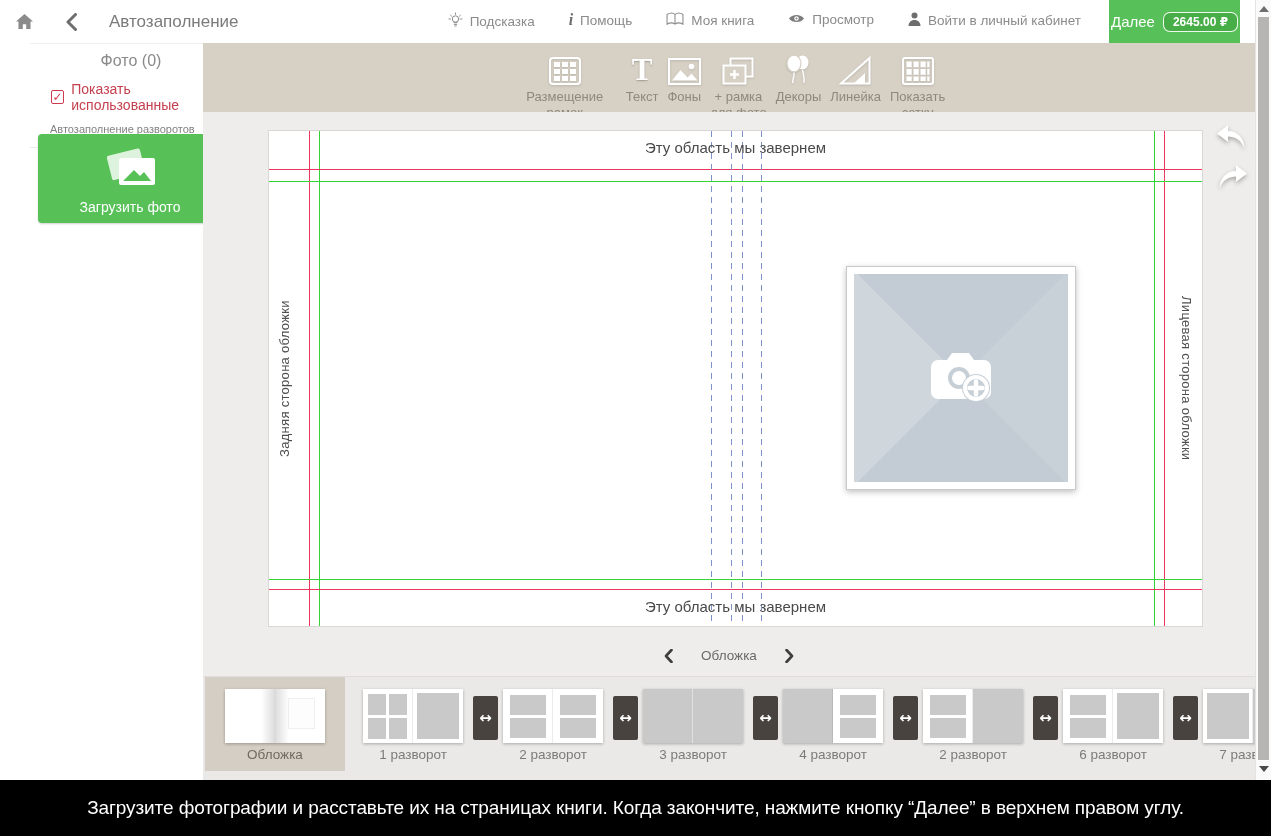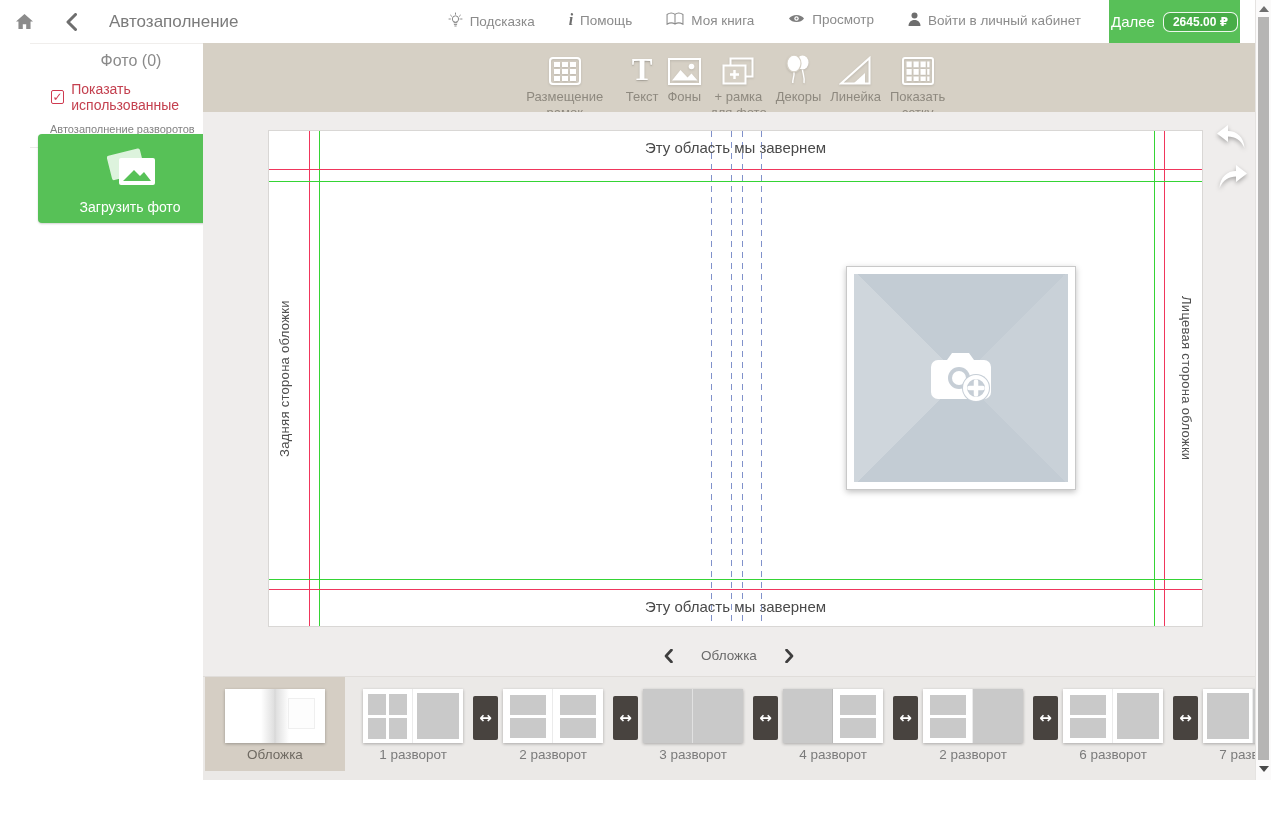--- a/index.html
+++ b/index.html
@@ -467,14 +467,17 @@
         <div class="cell-label">7 разворот</div>
       </div>
     </div>
 
   <div id="scrollbar">
     <div id="sb-up"></div>
     <div id="sb-thumb"></div>
     <div id="sb-down"></div>
   </div>
 
+  <footer id="footer-bar">
+    <span id="footer-msg">Загрузите фотографии и расставьте их на страницах книги. Когда закончите, нажмите кнопку “Далее” в верхнем правом углу.</span>
+  </footer>
 
 </div>
 
 </body></html>

